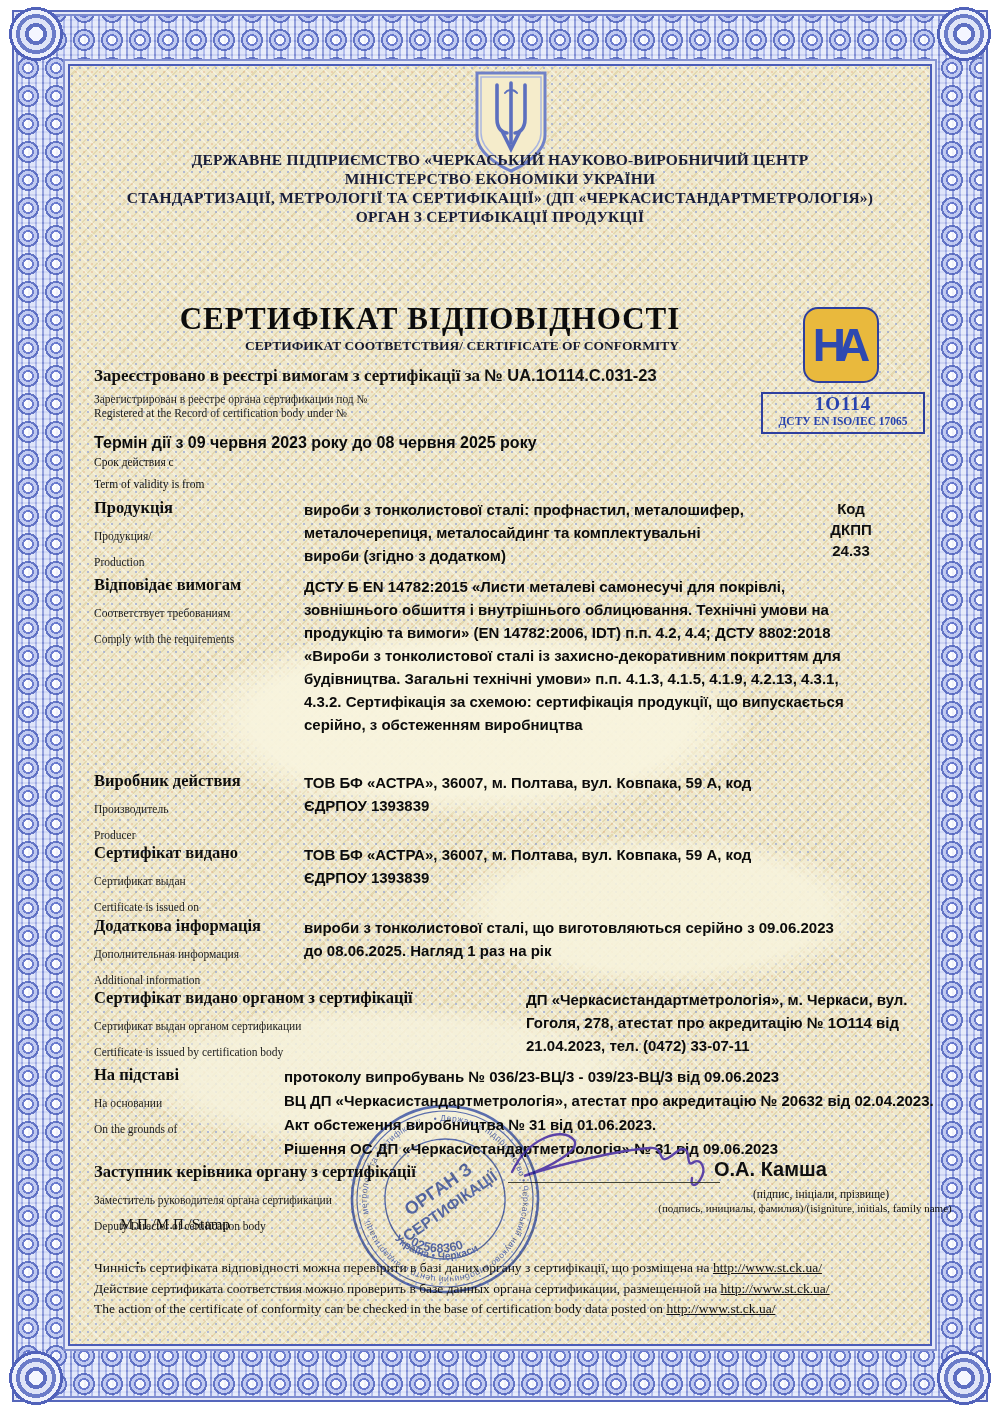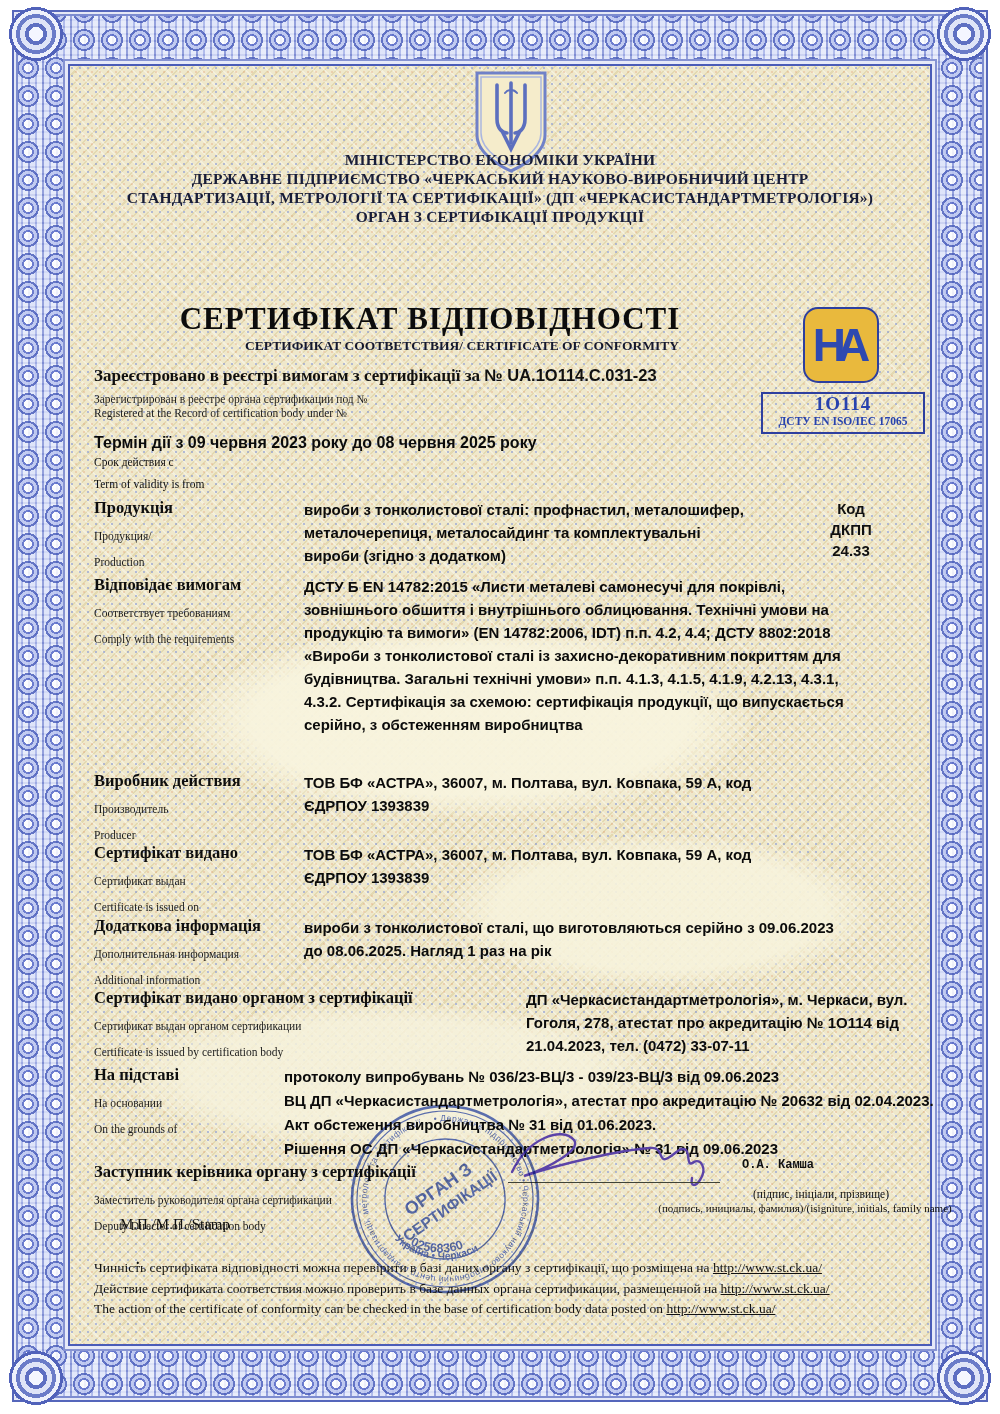--- a/index.html
+++ b/index.html
@@ -69,22 +69,22 @@
        font-size:15px;line-height:23px;color:#0b0b0b;}
   .code-col{position:absolute;right:14px;top:0;width:90px;text-align:center;
        font-family:"Liberation Sans",sans-serif;font-weight:bold;font-size:15px;line-height:21px;}
 
   .grounds-lines div{font-family:"Liberation Sans",sans-serif;font-weight:bold;font-size:15px;
        line-height:24px;white-space:nowrap;}
 
   .sig-label{position:absolute;left:24px;top:1096px;width:330px;}
   .stamp-note{position:absolute;left:50px;top:1150px;font-size:15px;}
   .sig-line{position:absolute;left:438px;top:1116px;width:212px;border-bottom:1.6px solid #3f4438;}
-  .sig-name{position:absolute;left:672px;top:1092px;font-family:Liberation Mono, monospace;
-      font-weight:bold;font-size:12px;}
+  .sig-name{position:absolute;left:644px;top:1092px;font-family:Liberation Sans, sans-serif;
+      font-weight:bold;font-size:20px;}
   .sig-cap1{position:absolute;left:586px;top:1122px;width:330px;text-align:center;font-size:11.5px;}
   .sig-cap2{position:absolute;left:500px;top:1136px;width:470px;text-align:center;font-size:11px;}
   .signature-svg{position:absolute;left:430px;top:1058px;}
 
   .footer{position:absolute;left:24px;top:1192px;right:18px;font-size:13.5px;line-height:20.5px;color:#111;}
   .footer .url{text-decoration:underline;}
 
   .stamp-svg{position:absolute;left:270px;top:1028px;opacity:.82;transform:rotate(-8deg);mix-blend-mode:multiply;}
   .dot{position:absolute;left:66px;top:1186px;font-size:14px;font-weight:bold;}
 </style>
@@ -110,22 +110,22 @@
         <g stroke="#5c6fbe" stroke-width="3.6" fill="none" stroke-linecap="round">
           <path d="M42,14 V74"></path>
           <path d="M28,16 V50 C28,60 34,64 38,64"></path>
           <path d="M56,16 V50 C56,60 50,64 46,64"></path>
           <path d="M34,64 L42,80 L50,64"></path>
           <path d="M36,24 C39,20 45,20 48,24" stroke-width="2"></path>
         </g>
       </svg>
 
       <div class="ministry c">
+        <div>ДЕРЖАВНЕ ПІДПРИЄМСТВО «ЧЕРКАСЬКИЙ НАУКОВО-ВИРОБНИЧИЙ ЦЕНТР</div>
         <div>МІНІСТЕРСТВО ЕКОНОМІКИ УКРАЇНИ</div>
-        <div>ДЕРЖАВНЕ ПІДПРИЄМСТВО «ЧЕРКАСЬКИЙ НАУКОВО-ВИРОБНИЧИЙ ЦЕНТР</div>
         <div>СТАНДАРТИЗАЦІЇ, МЕТРОЛОГІЇ ТА СЕРТИФІКАЦІЇ» (ДП «ЧЕРКАСИСТАНДАРТМЕТРОЛОГІЯ»)</div>
         <div>ОРГАН З СЕРТИФІКАЦІЇ ПРОДУКЦІЇ</div>
       </div>
 
       <div class="title-main c">СЕРТИФІКАТ ВІДПОВІДНОСТІ</div>
       <div class="title-sub c">СЕРТИФИКАТ СООТВЕТСТВИЯ/ CERTIFICATE OF CONFORMITY</div>
 
       <div class="naau-logo">
         <span>НА</span>
       </div>

